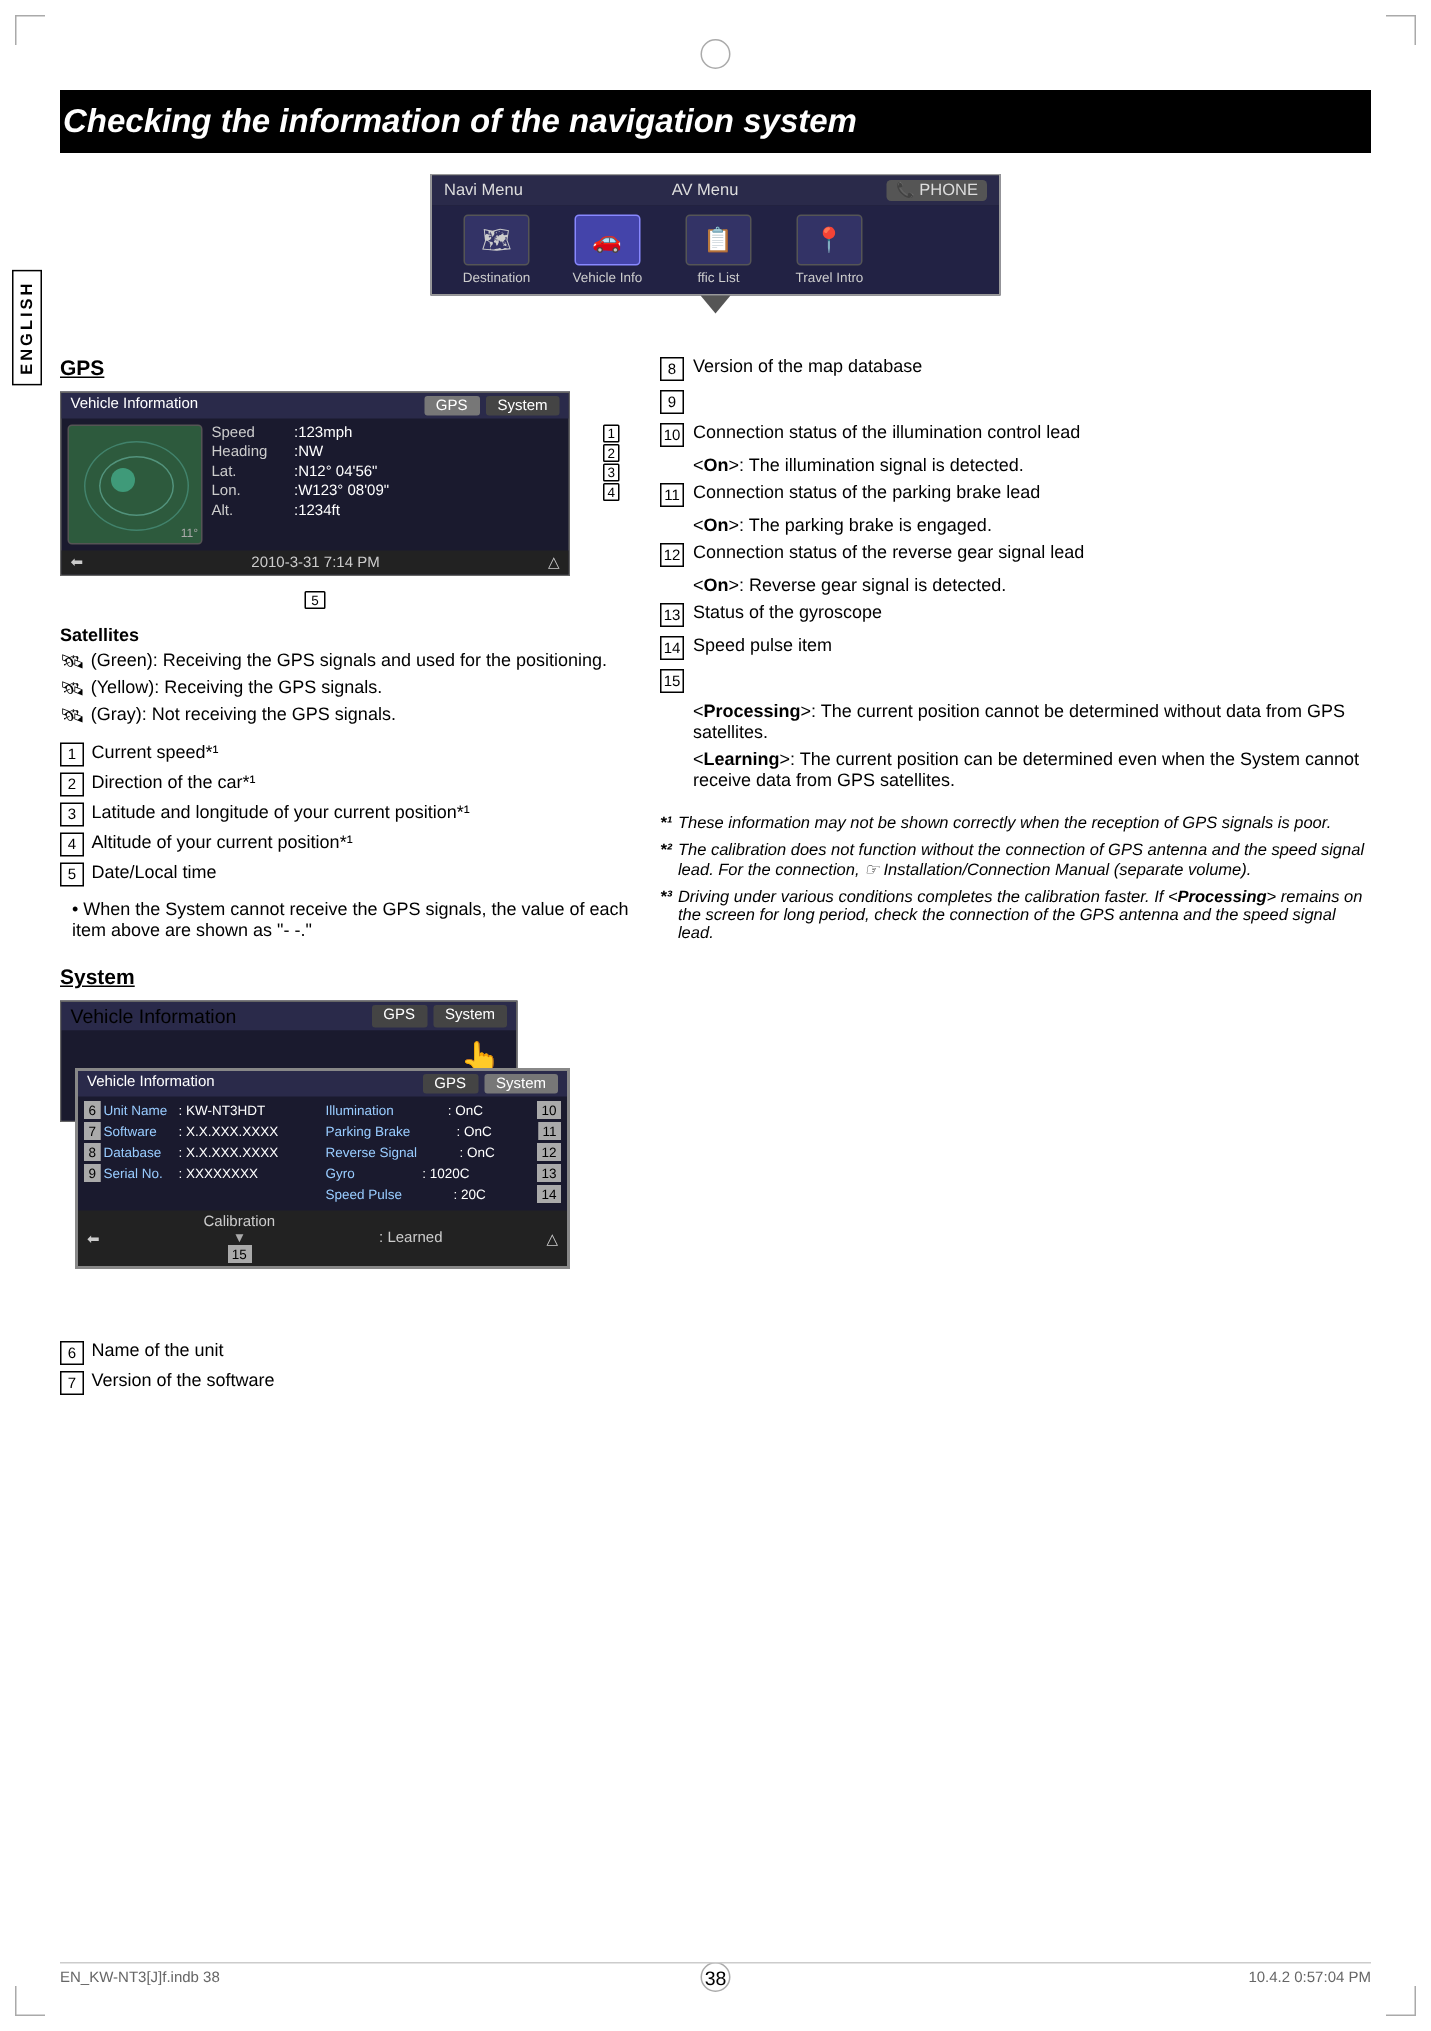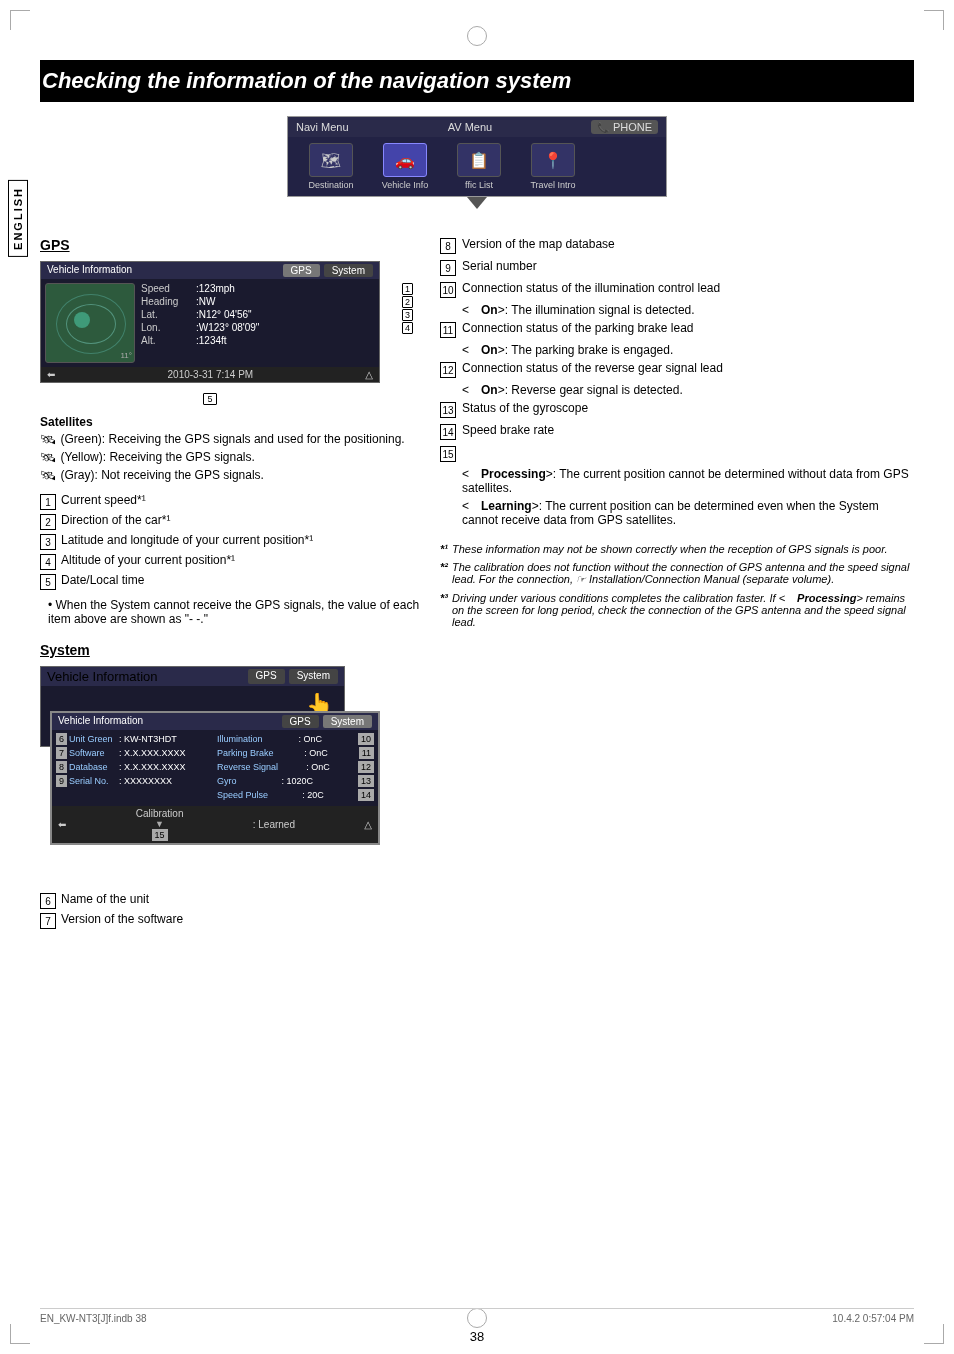--- a/index.html
+++ b/index.html
@@ -265,42 +265,42 @@
     .indent-bullet { margin-left: 30px; margin-bottom: 4px; font-size: 12px; }
 
     
     .footnotes { margin-top: 16px; font-size: 11px; font-style: italic; }
     .footnote-item { display: flex; gap: 4px; margin-bottom: 6px; }
     .footnote-num { flex-shrink: 0; font-weight: bold; }
 
     
     .page-num {
       position: absolute;
-      bottom: 10px;
+      bottom: 28px;
       left: 50%;
       transform: translateX(-50%);
       font-size: 13px;
     }
 
     
     .footer-bar {
       position: absolute;
       bottom: 30px;
       left: 40px;
       right: 40px;
       display: flex;
       justify-content: space-between;
       font-size: 10px;
       color: #666;
       border-top: 1px solid #ccc;
       padding-top: 4px;
     }
 
     
-    strong { font-weight: bold; margin-left: 12px; }
+    strong { font-weight: bold; }
   </style>
 </head>
 <body>
 
 <div class="corner-mark corner-tl"></div>
 <div class="corner-mark corner-tr"></div>
 <div class="corner-mark corner-bl"></div>
 <div class="corner-mark corner-br"></div>
 <div class="center-circle"></div>
 
@@ -481,21 +481,21 @@
               <div style="display:flex;gap:4px;">
                 <span class="gps-tab">GPS</span>
                 <span class="gps-tab active">System</span>
               </div>
             </div>
             <div style="display:flex;padding:3px 4px;gap:4px;">
 
               <div style="flex:1;">
                 <div style="display:flex;align-items:center;margin-bottom:2px;">
                   <span style="font-size:9px;border:1px solid #aaa;background:#aaa;color:#000;padding:0 2px;margin-right:2px;">6</span>
-                  <span style="color:#9cf;width:50px;font-size:9px;">Unit Green</span>
+                  <span style="color:#9cf;width:50px;font-size:9px;">Unit Name</span>
                   <span style="font-size:9px;">: KW-NT3HDT</span>
                 </div>
                 <div style="display:flex;align-items:center;margin-bottom:2px;">
                   <span style="font-size:9px;border:1px solid #aaa;background:#aaa;color:#000;padding:0 2px;margin-right:2px;">7</span>
                   <span style="color:#9cf;width:50px;font-size:9px;">Software</span>
                   <span style="font-size:9px;">: X.X.XXX.XXXX</span>
                 </div>
                 <div style="display:flex;align-items:center;margin-bottom:2px;">
                   <span style="font-size:9px;border:1px solid #aaa;background:#aaa;color:#000;padding:0 2px;margin-right:2px;">8</span>
                   <span style="color:#9cf;width:50px;font-size:9px;">Database</span>
@@ -566,21 +566,20 @@
 
       <ul class="right-items">
 
         <li class="right-item">
           <span class="num-box">8</span>
           <span class="item-text">Version of the map database</span>
         </li>
 
         <li class="right-item">
           <span class="num-box">9</span>
-          <span class="item-text">Serial number</span>
         </li>
 
         <li class="right-item">
           <span class="num-box">10</span>
           <span class="item-text">Connection status of the illumination control lead</span>
         </li>
         <div class="indent-note">&lt;<strong>On</strong>&gt;: The illumination signal is detected.</div>
 
         <li class="right-item">
           <span class="num-box">11</span>
@@ -594,21 +593,21 @@
         </li>
         <div class="indent-note">&lt;<strong>On</strong>&gt;: Reverse gear signal is detected.</div>
 
         <li class="right-item">
           <span class="num-box">13</span>
           <span class="item-text">Status of the gyroscope</span>
         </li>
 
         <li class="right-item">
           <span class="num-box">14</span>
-          <span class="item-text">Speed brake rate</span>
+          <span class="item-text">Speed pulse item</span>
         </li>
 
         <li class="right-item">
           <span class="num-box">15</span>
         </li>
         <div class="indent-note">&lt;<strong>Processing</strong>&gt;: The current position cannot be determined without data from GPS satellites.</div>
         <div class="indent-note">&lt;<strong>Learning</strong>&gt;: The current position can be determined even when the System cannot receive data from GPS satellites.</div>
 
       </ul>
 

